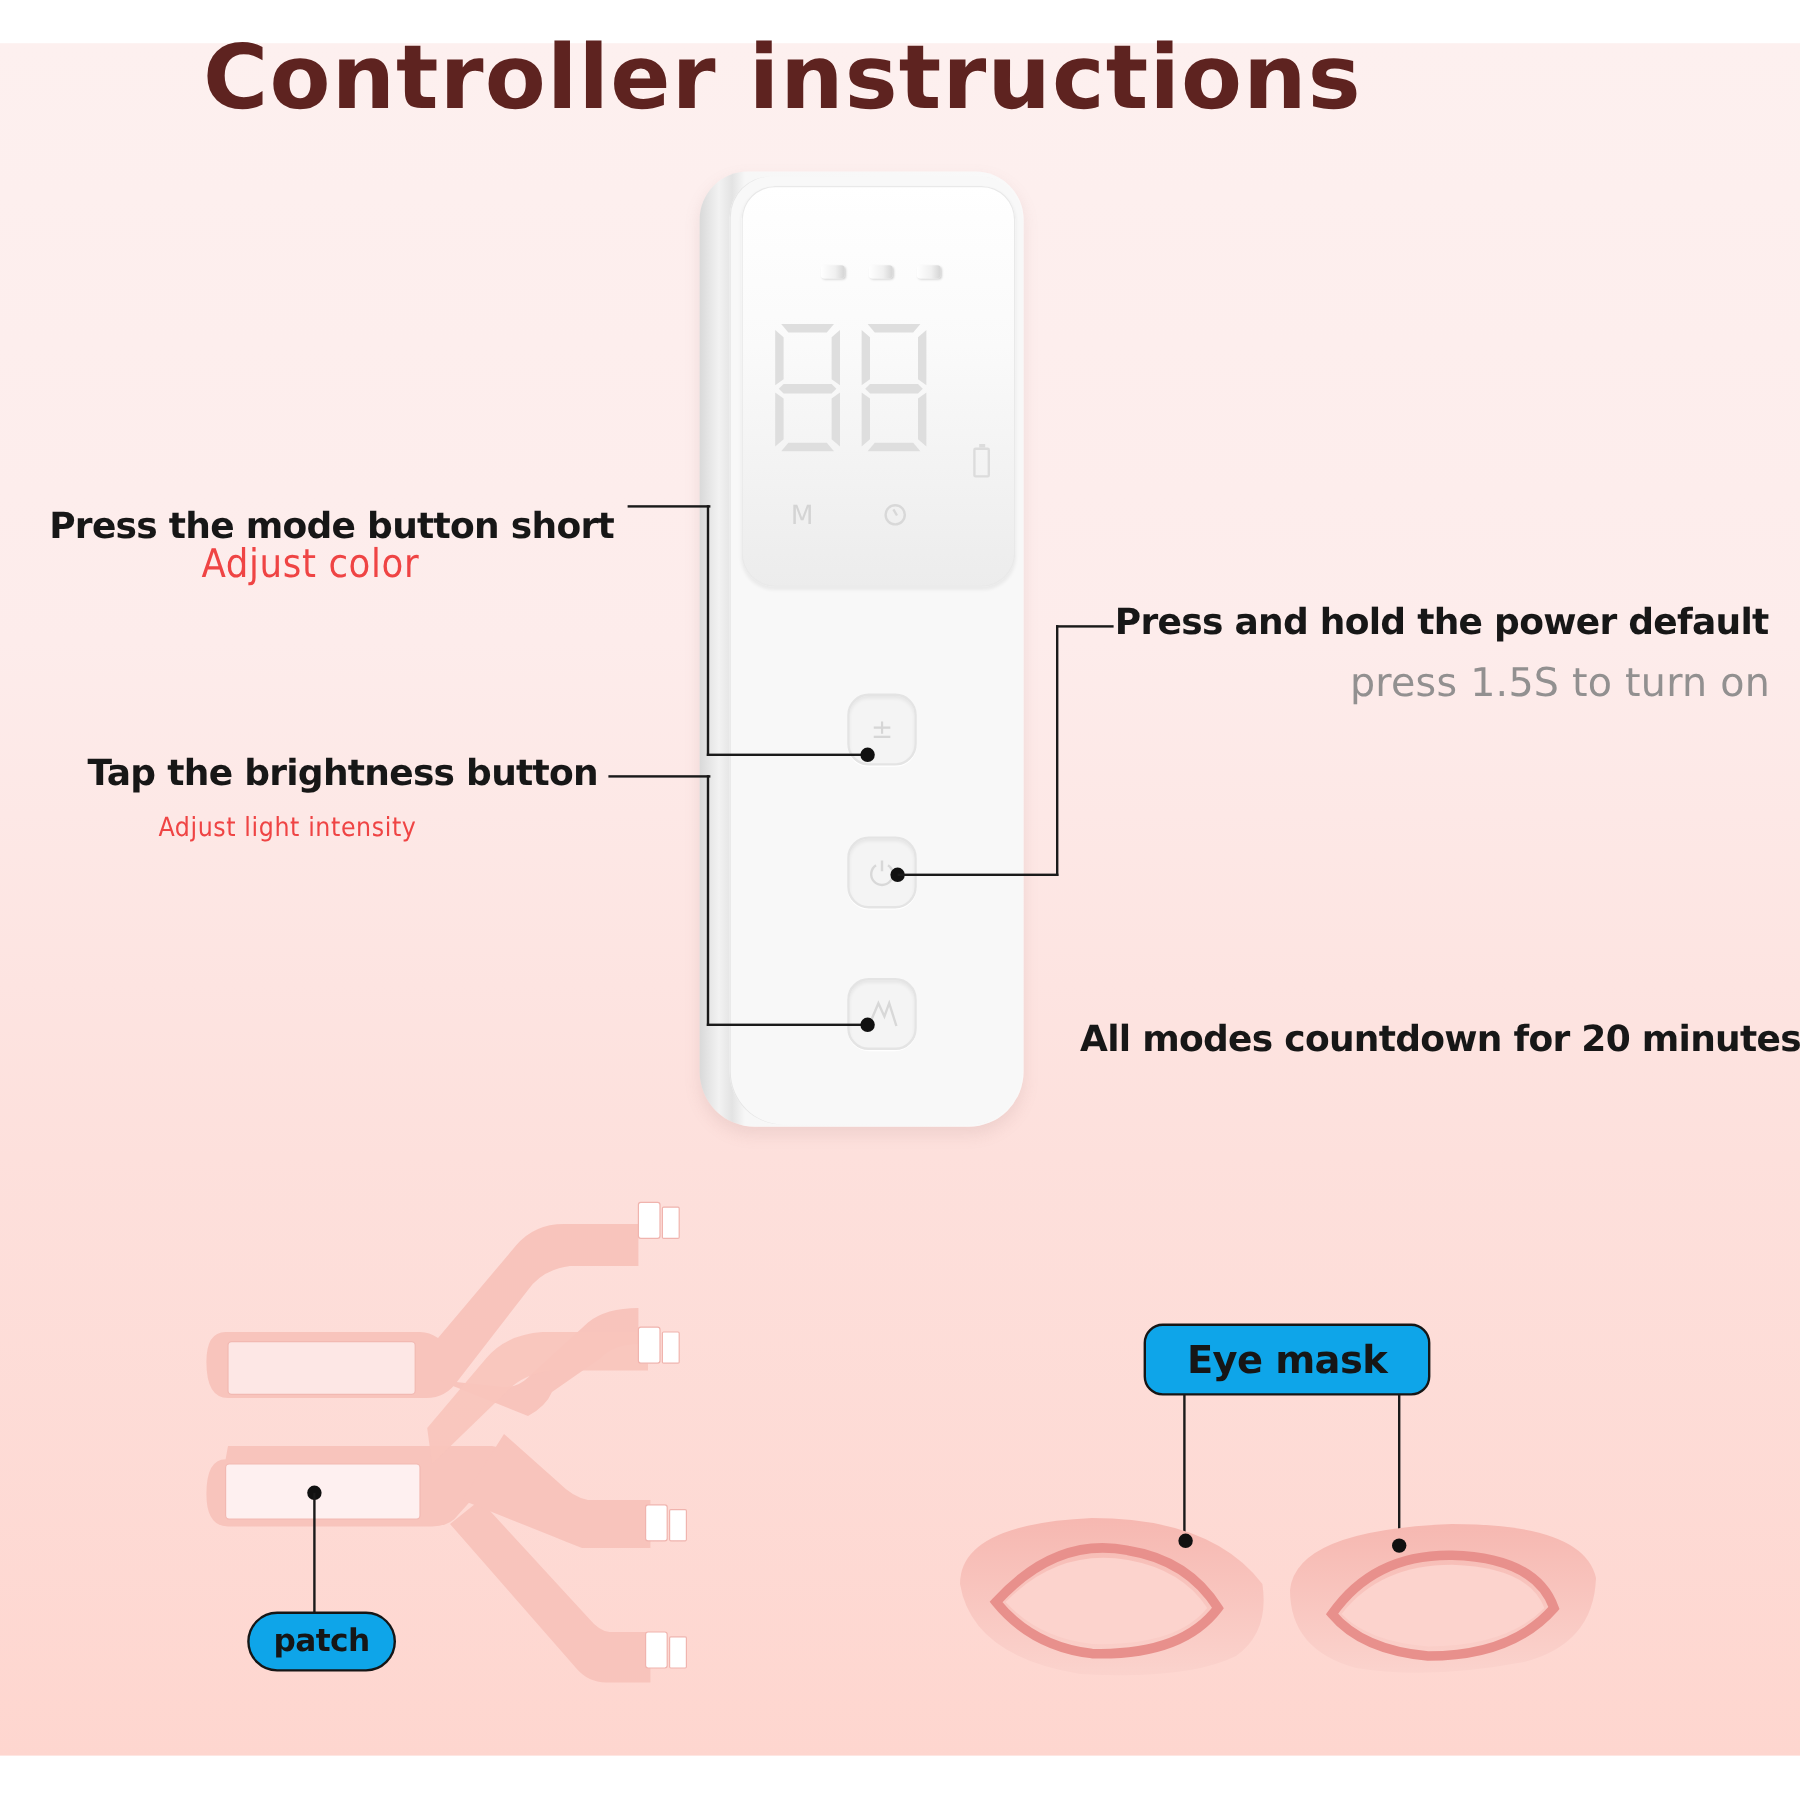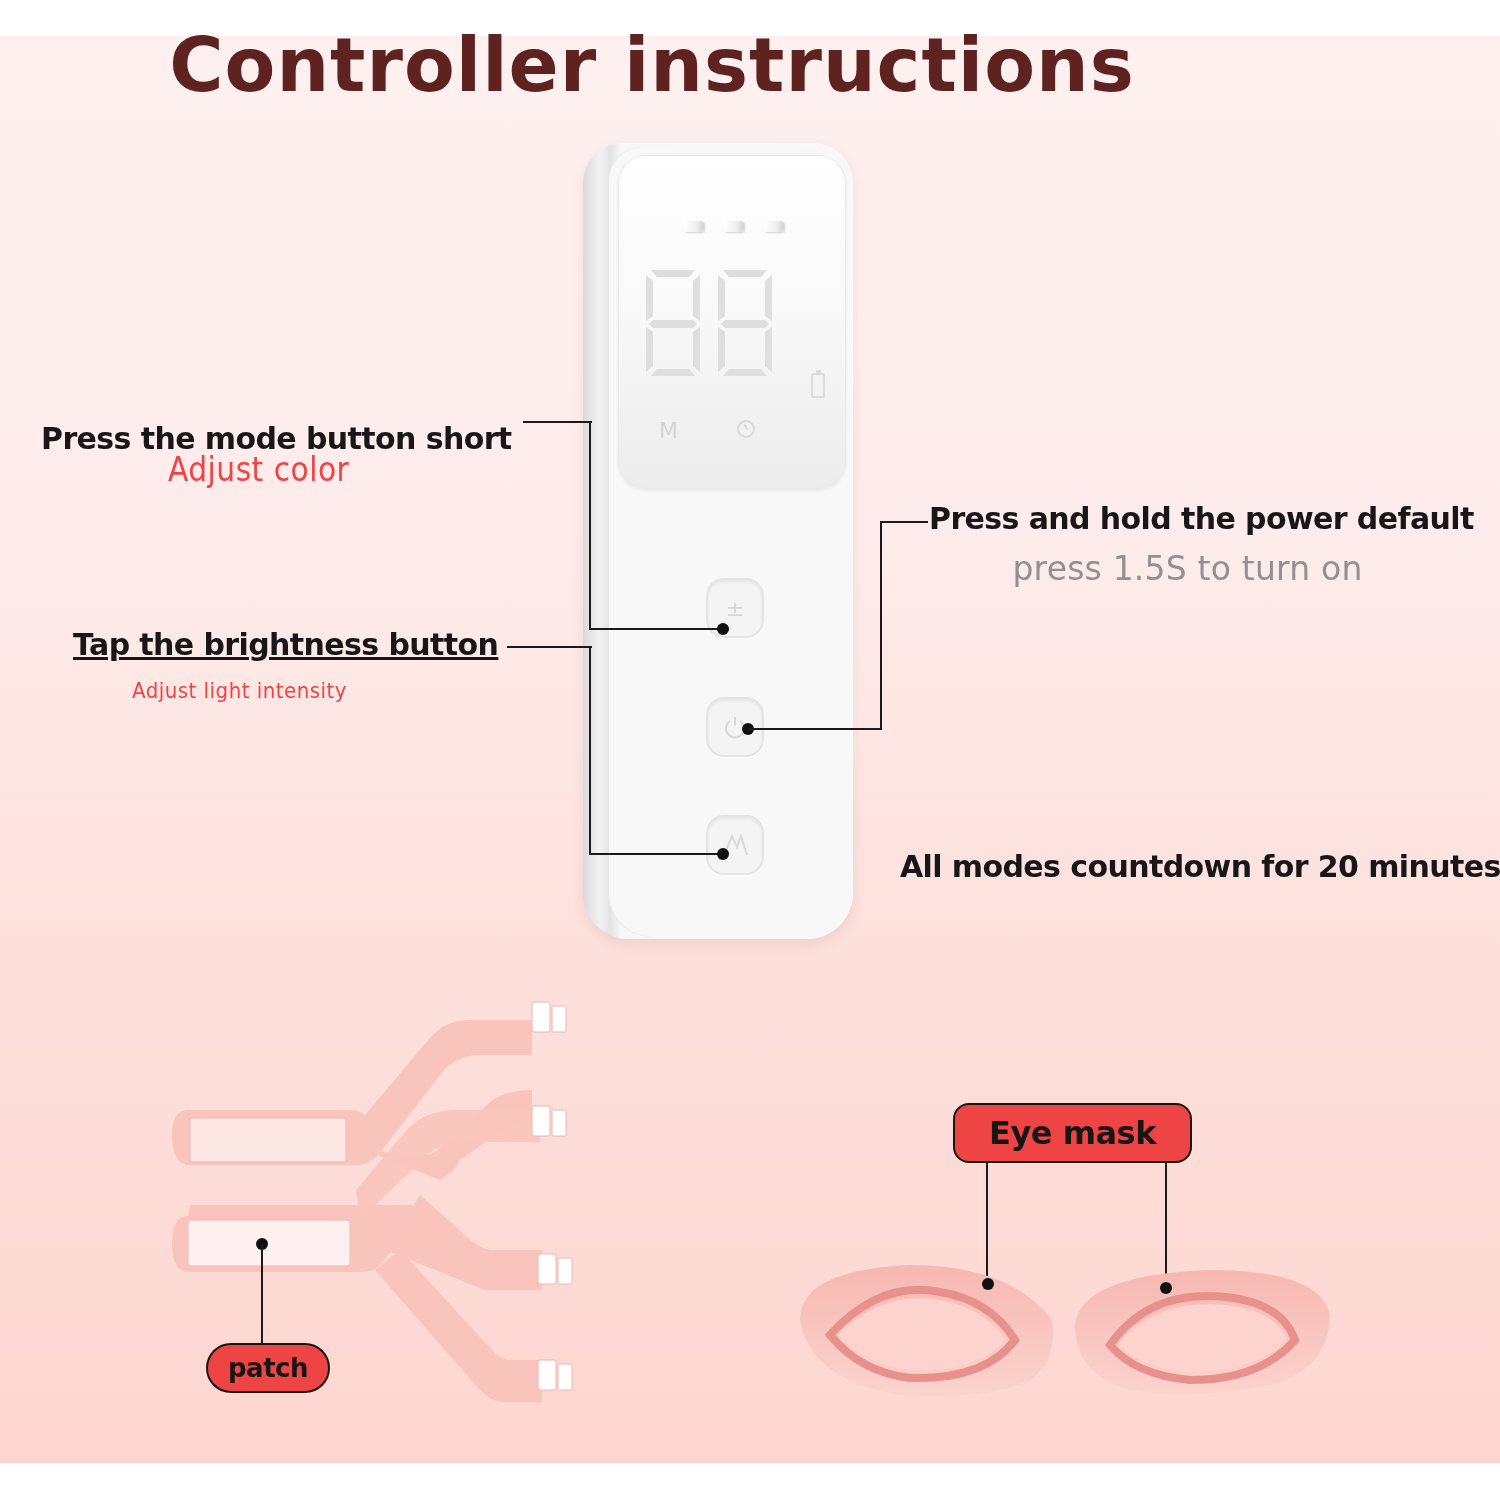--- a/index.html
+++ b/index.html
@@ -22,21 +22,21 @@
   .label-bold {
     position: absolute; font-family: "DejaVu Sans", sans-serif; font-weight: bold;
     font-size: 30px; color: #171717; white-space: nowrap; line-height: 1; letter-spacing: -0.6px;
   }
   .label-sub {
     position: absolute; font-family: "DejaVu Sans", sans-serif; font-weight: normal;
     font-size: 34px; color: #ef4444; white-space: nowrap; line-height: 1; letter-spacing: 0.5px;
     font-stretch: condensed;
   }
   .sub-multi {
-    position: absolute; text-align: center; font-family: "DejaVu Sans", sans-serif;
+    position: absolute; text-align: right; font-family: "DejaVu Sans", sans-serif;
     font-size: 33px; color: #929090; line-height: 32px; white-space: nowrap; letter-spacing: 0.2px;
   }
 
   .ln { position: absolute; background: #1a1a1a; }
   .dot { position: absolute; width: 12px; height: 12px; border-radius: 50%; background: #111; }
 
   
   .ctrl-side {
     position: absolute; left: 583px; top: 143px; width: 270px; height: 796px;
     border-radius: 40px 40px 46px 46px;
@@ -82,21 +82,21 @@
     background: #f4f4f4; border: 2px solid #e4e4e4;
     box-shadow: inset 0 2px 3px rgba(0,0,0,0.06), 0 1px 0 #ffffff;
     display: flex; align-items: center; justify-content: center;
     color: #d6d6d6; font-size: 26px; font-family: "DejaVu Sans", sans-serif;
   }
 
   
   .patch-svg { position: absolute; left: 160px; top: 950px; width: 440px; height: 460px; }
 
   .pill {
-    position: absolute; background: #ef4444; border: 2.5px solid #161616;
+    position: absolute; background: #0ea5e9; border: 2.5px solid #161616;
     display: flex; align-items: center; justify-content: center;
     font-family: "DejaVu Sans", sans-serif; font-weight: bold; color: #161616;
     letter-spacing: -0.5px;
   }
 
   .mask-svg { position: absolute; left: 790px; top: 1230px; width: 550px; height: 200px; }
 </style>
 </head>
 <body>
 
@@ -165,21 +165,21 @@
 <div class="dot" style="left:717px; top:848px;"></div>
 
 <div class="dot" style="left:742px; top:723px;"></div>
 <div class="ln" style="left:748px; top:728px; width:134px; height:2px;"></div>
 <div class="ln" style="left:880px; top:521px; width:2px; height:209px;"></div>
 <div class="ln" style="left:880px; top:521px; width:48px; height:2px;"></div>
 
 <div class="label-bold" style="left:41px; top:408px;margin-top:16px;">Press the mode button short</div>
 <div class="label-sub" style="left:168px; top:453px; font-size:33px;">Adjust color</div>
 
-<div class="label-bold" style="left:73px; top:630px;text-decoration:underline;">Tap the brightness button</div>
+<div class="label-bold" style="left:73px; top:630px;">Tap the brightness button</div>
 <div class="label-sub" style="left:132px; top:680px; font-size:22px;">Adjust light intensity</div>
 
 <div class="label-bold" style="left:929px; top:504px;">Press and hold the power default</div>
 <div class="sub-multi" style="left:900px; top:553px; width:575px;">
   <div>press 1.5S to turn on</div>
 </div>
 
 <div class="label-bold" style="left:900px; top:852px;">All modes countdown for 20 minutes</div>
 
 <svg class="patch-svg" viewBox="0 0 440 460">

